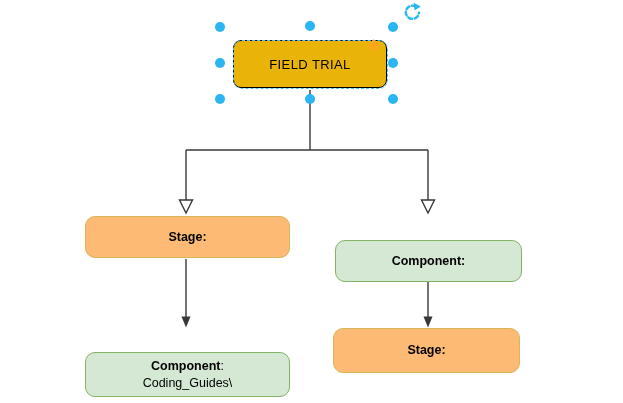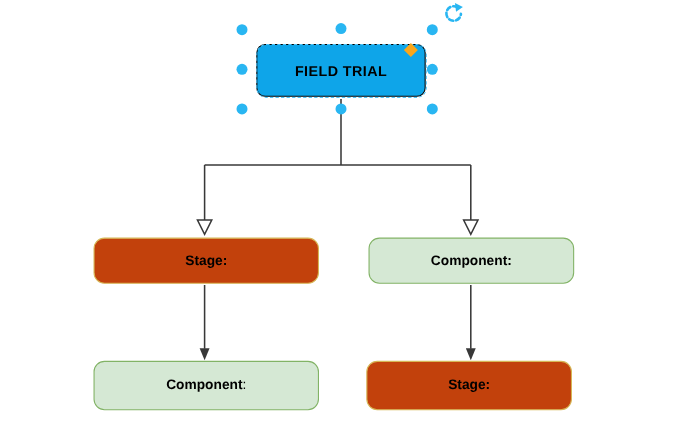--- a/index.html
+++ b/index.html
@@ -16,28 +16,28 @@
     left: 0; top: 0;
     width: 623px; height: 403px;
     pointer-events: none;
   }
   
   .root-node {
     position: absolute;
     left: 233px; top: 40px;
     width: 154px; height: 48px;
     box-sizing: border-box;
-    background: #0ea5e9;
+    background: #eab308;
     border: 1.5px solid #000000;
     border-radius: 8px;
     display: flex;
     align-items: center;
     justify-content: center;
     font-size: 13px;
-    font-weight: bold;
+    font-weight: normal;
     letter-spacing: 0.4px;
     color: #000000;
     cursor: move;
   }
   .selection-dash {
     position: absolute;
     inset: -1.5px;
     border: 1.5px dashed #4FC3F7;
     border-radius: 9px;
     pointer-events: none;
@@ -83,22 +83,22 @@
     justify-content: center;
     text-align: center;
     font-size: 12.5px;
     line-height: 1.32;
     color: #000000;
     cursor: move;
   }
   .node .title-line { white-space: nowrap; }
   .node .title-bold { font-weight: bold; }
   .node .subtitle { font-weight: normal; white-space: nowrap; }
-  .node-yellow { background: #c2410c; border: 1.5px solid #D6B656; }
-  .node-green  { background: #D5E8D4; border: 1.5px solid #82B366; }
+  .node-yellow { background: #fdba74; border: 1.5px solid #D6B656; }
+  .node-green  { background: #D5E8D4; border: 1.5px solid #82B366; margin-top: 24px; }
   .pos-n0 { left: 85px;  top: 216px; width: 205px; height: 42px; }
   .pos-n1 { left: 335px; top: 216px; width: 187px; height: 42px; }
   .pos-n2 { left: 85px;  top: 328px; width: 205px; height: 45px; }
   .pos-n3 { left: 333px; top: 328px; width: 187px; height: 45px; }
 </style>
 </head>
 <body>
 
 <div class="canvas">
 
@@ -145,19 +145,20 @@
   <div class="node node-yellow pos-n0">
     <div class="title-line"><span class="title-bold">Stage:</span><span></span></div>
   </div>
 
   <div class="node node-green pos-n1">
     <div class="title-line"><span class="title-bold">Component:</span><span></span></div>
   </div>
 
   <div class="node node-green pos-n2">
     <div class="title-line"><span class="title-bold">Component</span><span>:</span></div>
+    <div class="subtitle">Coding_Guides\</div>
   </div>
 
   <div class="node node-yellow pos-n3">
     <div class="title-line"><span class="title-bold">Stage:</span><span></span></div>
   </div>
 
 </div>
 
 </body></html>

